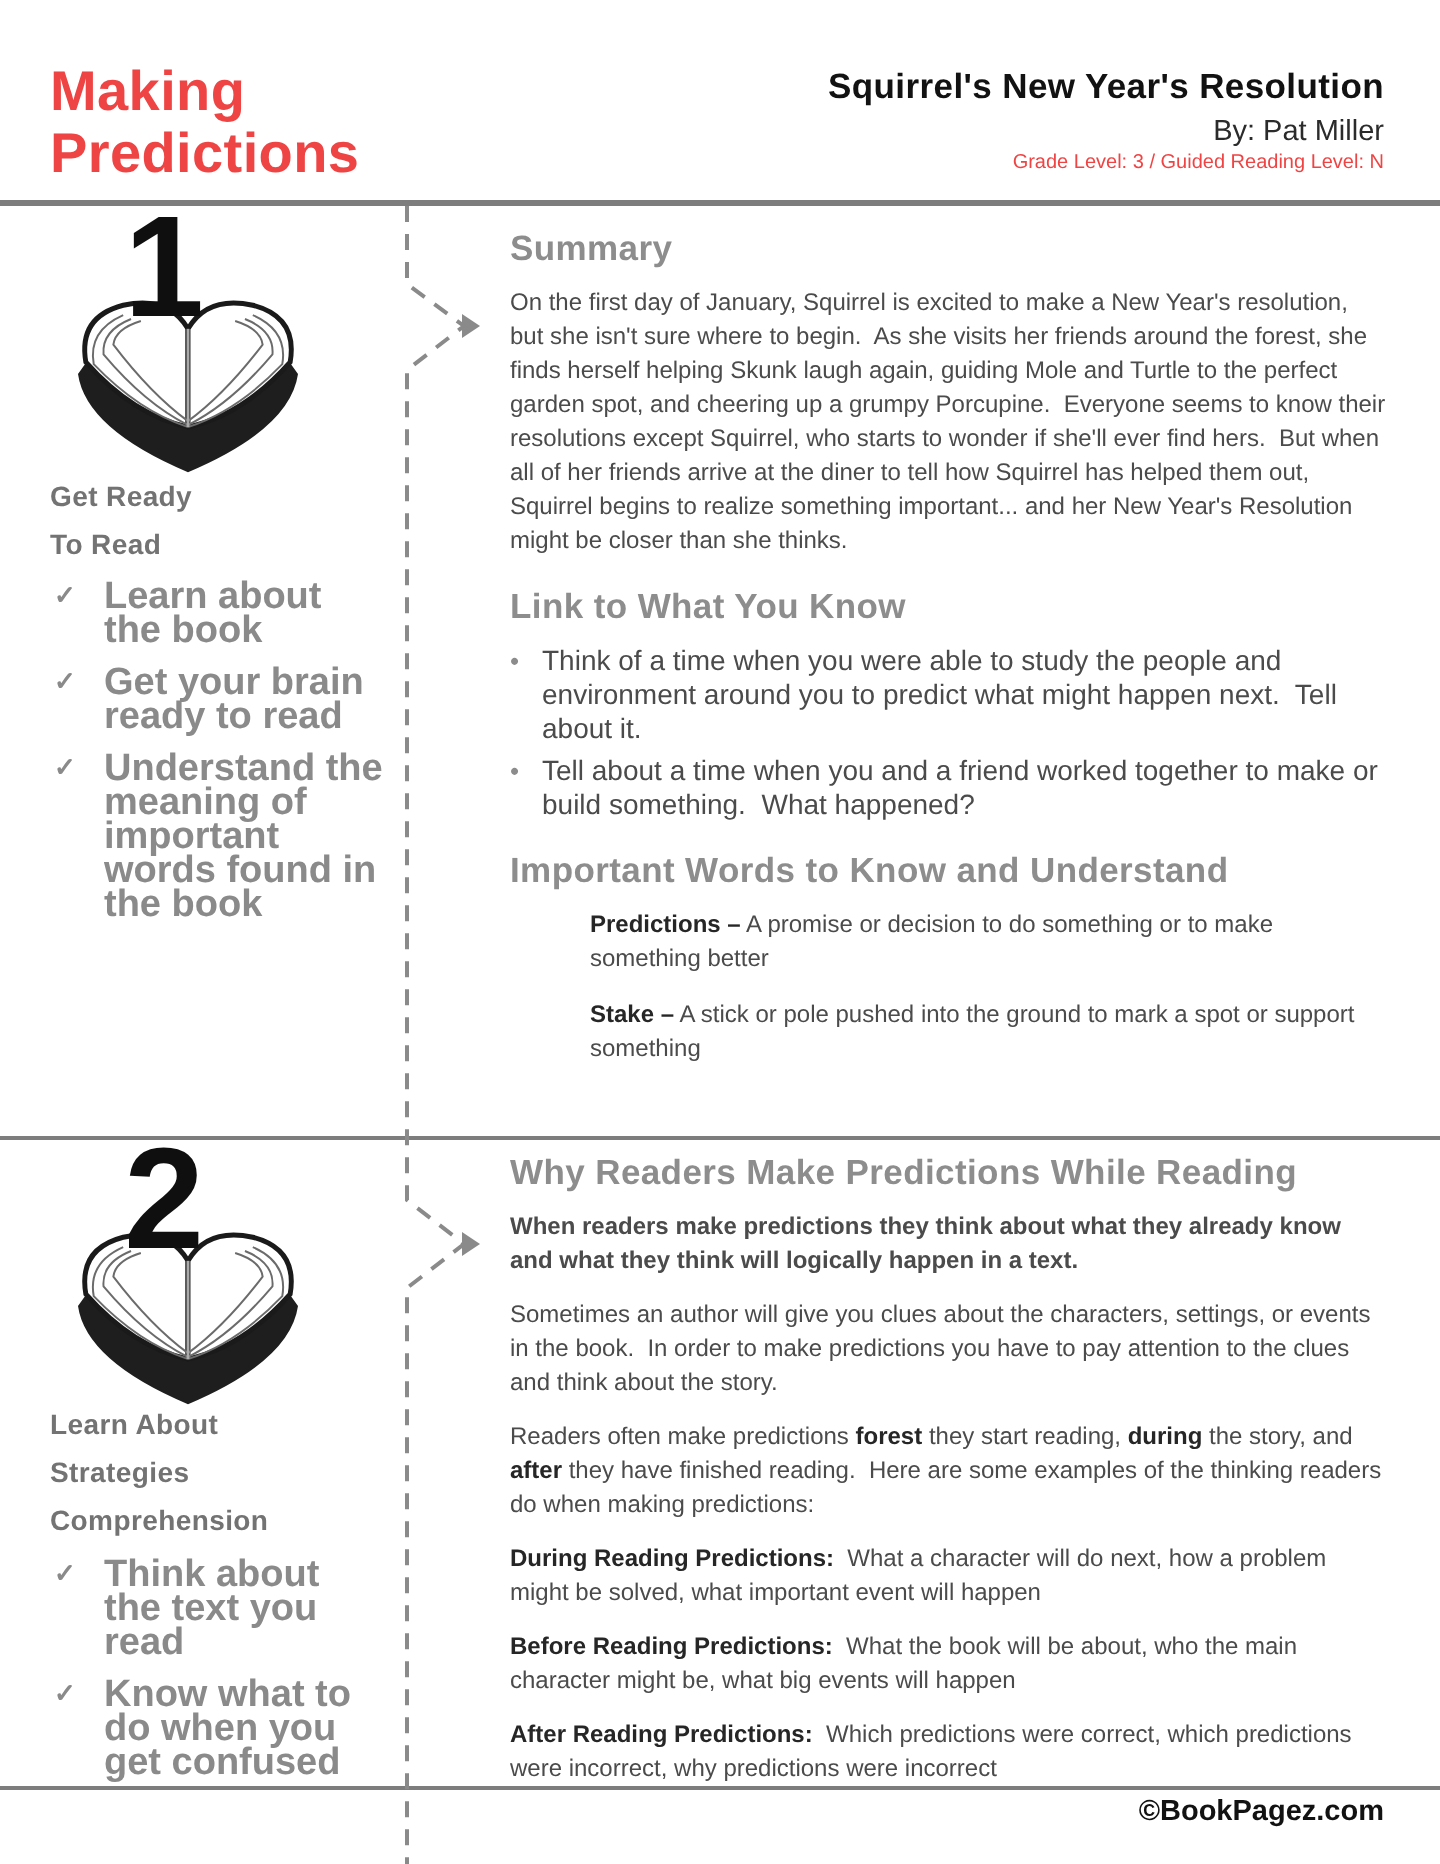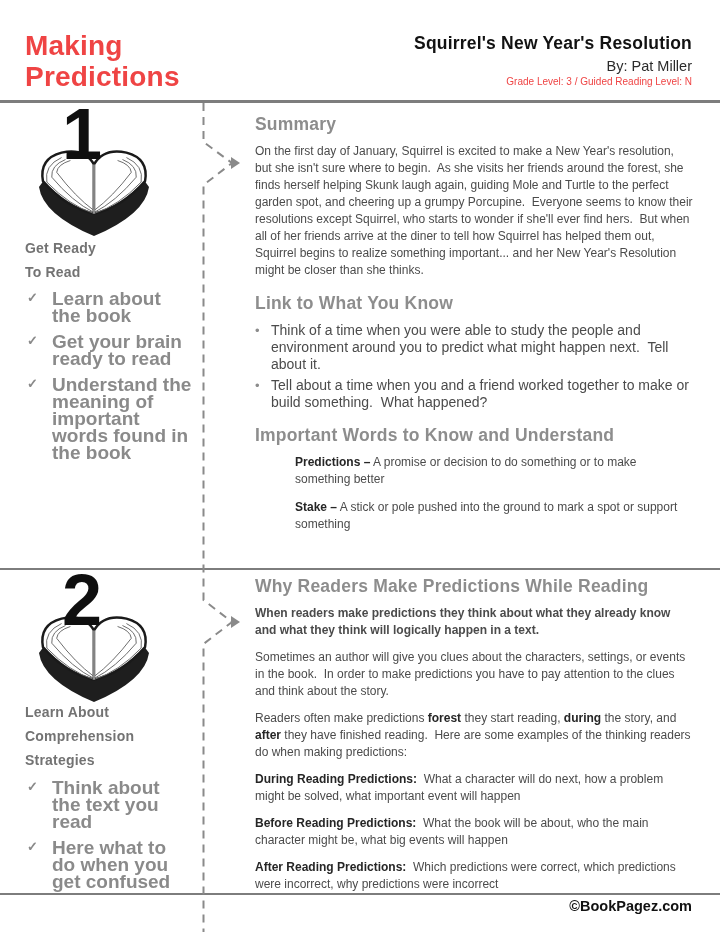--- a/index.html
+++ b/index.html
@@ -182,31 +182,31 @@
       <path d="M66 82 Q44 71 23 46 Q22 34 37 28" fill="none" stroke="#6b6b6b" stroke-width="1"></path>
       <path d="M66 80 Q47 66 28 41 Q29 33 42 29" fill="none" stroke="#6b6b6b" stroke-width="1"></path>
       <path d="M66 83 Q91 75 114 51 Q117 34 99 26" fill="none" stroke="#6b6b6b" stroke-width="1"></path>
       <path d="M66 82 Q88 71 109 46 Q110 34 95 28" fill="none" stroke="#6b6b6b" stroke-width="1"></path>
       <path d="M66 80 Q85 66 104 41 Q103 33 90 29" fill="none" stroke="#6b6b6b" stroke-width="1"></path>
       <line x1="66" y1="33" x2="66" y2="83" stroke="#aaaaaa" stroke-width="1.5"></line>
     </svg>
   </div>
   <div class="sidebar-title title-2">
     <div>Learn About</div>
+    <div>Strategies</div>
     <div>Comprehension</div>
-    <div>Strategies</div>
   </div>
   <div class="checklist checklist-2">
     <div class="check-row">
       <span class="check-glyph">✓</span>
       <span class="check-text">Think about the text you read</span>
     </div>
     <div class="check-row">
       <span class="check-glyph">✓</span>
-      <span class="check-text">Here what to do when you get confused</span>
+      <span class="check-text">Know what to do when you get confused</span>
     </div>
   </div>
 
   <div class="content content-2">
     <h2 class="section-heading">Why Readers Make Predictions While Reading</h2>
     <p class="body intro-bold">When readers make predictions they think about what they already know and what they think will logically happen in a text.</p>
     <p class="body">Sometimes an author will give you clues about the characters, settings, or events in the book.  In order to make predictions you have to pay attention to the clues and think about the story.</p>
     <p class="body"><span>Readers often make predictions </span><b>forest</b><span> they start reading, </span><b>during</b><span> the story, and </span><b>after</b><span> they have finished reading.  Here are some examples of the thinking readers do when making predictions:</span></p>
     <p class="body"><b>During Reading Predictions:</b><span>  What a character will do next, how a problem might be solved, what important event will happen</span></p>
     <p class="body"><b>Before Reading Predictions:</b><span>  What the book will be about, who the main character might be, what big events will happen</span></p>

